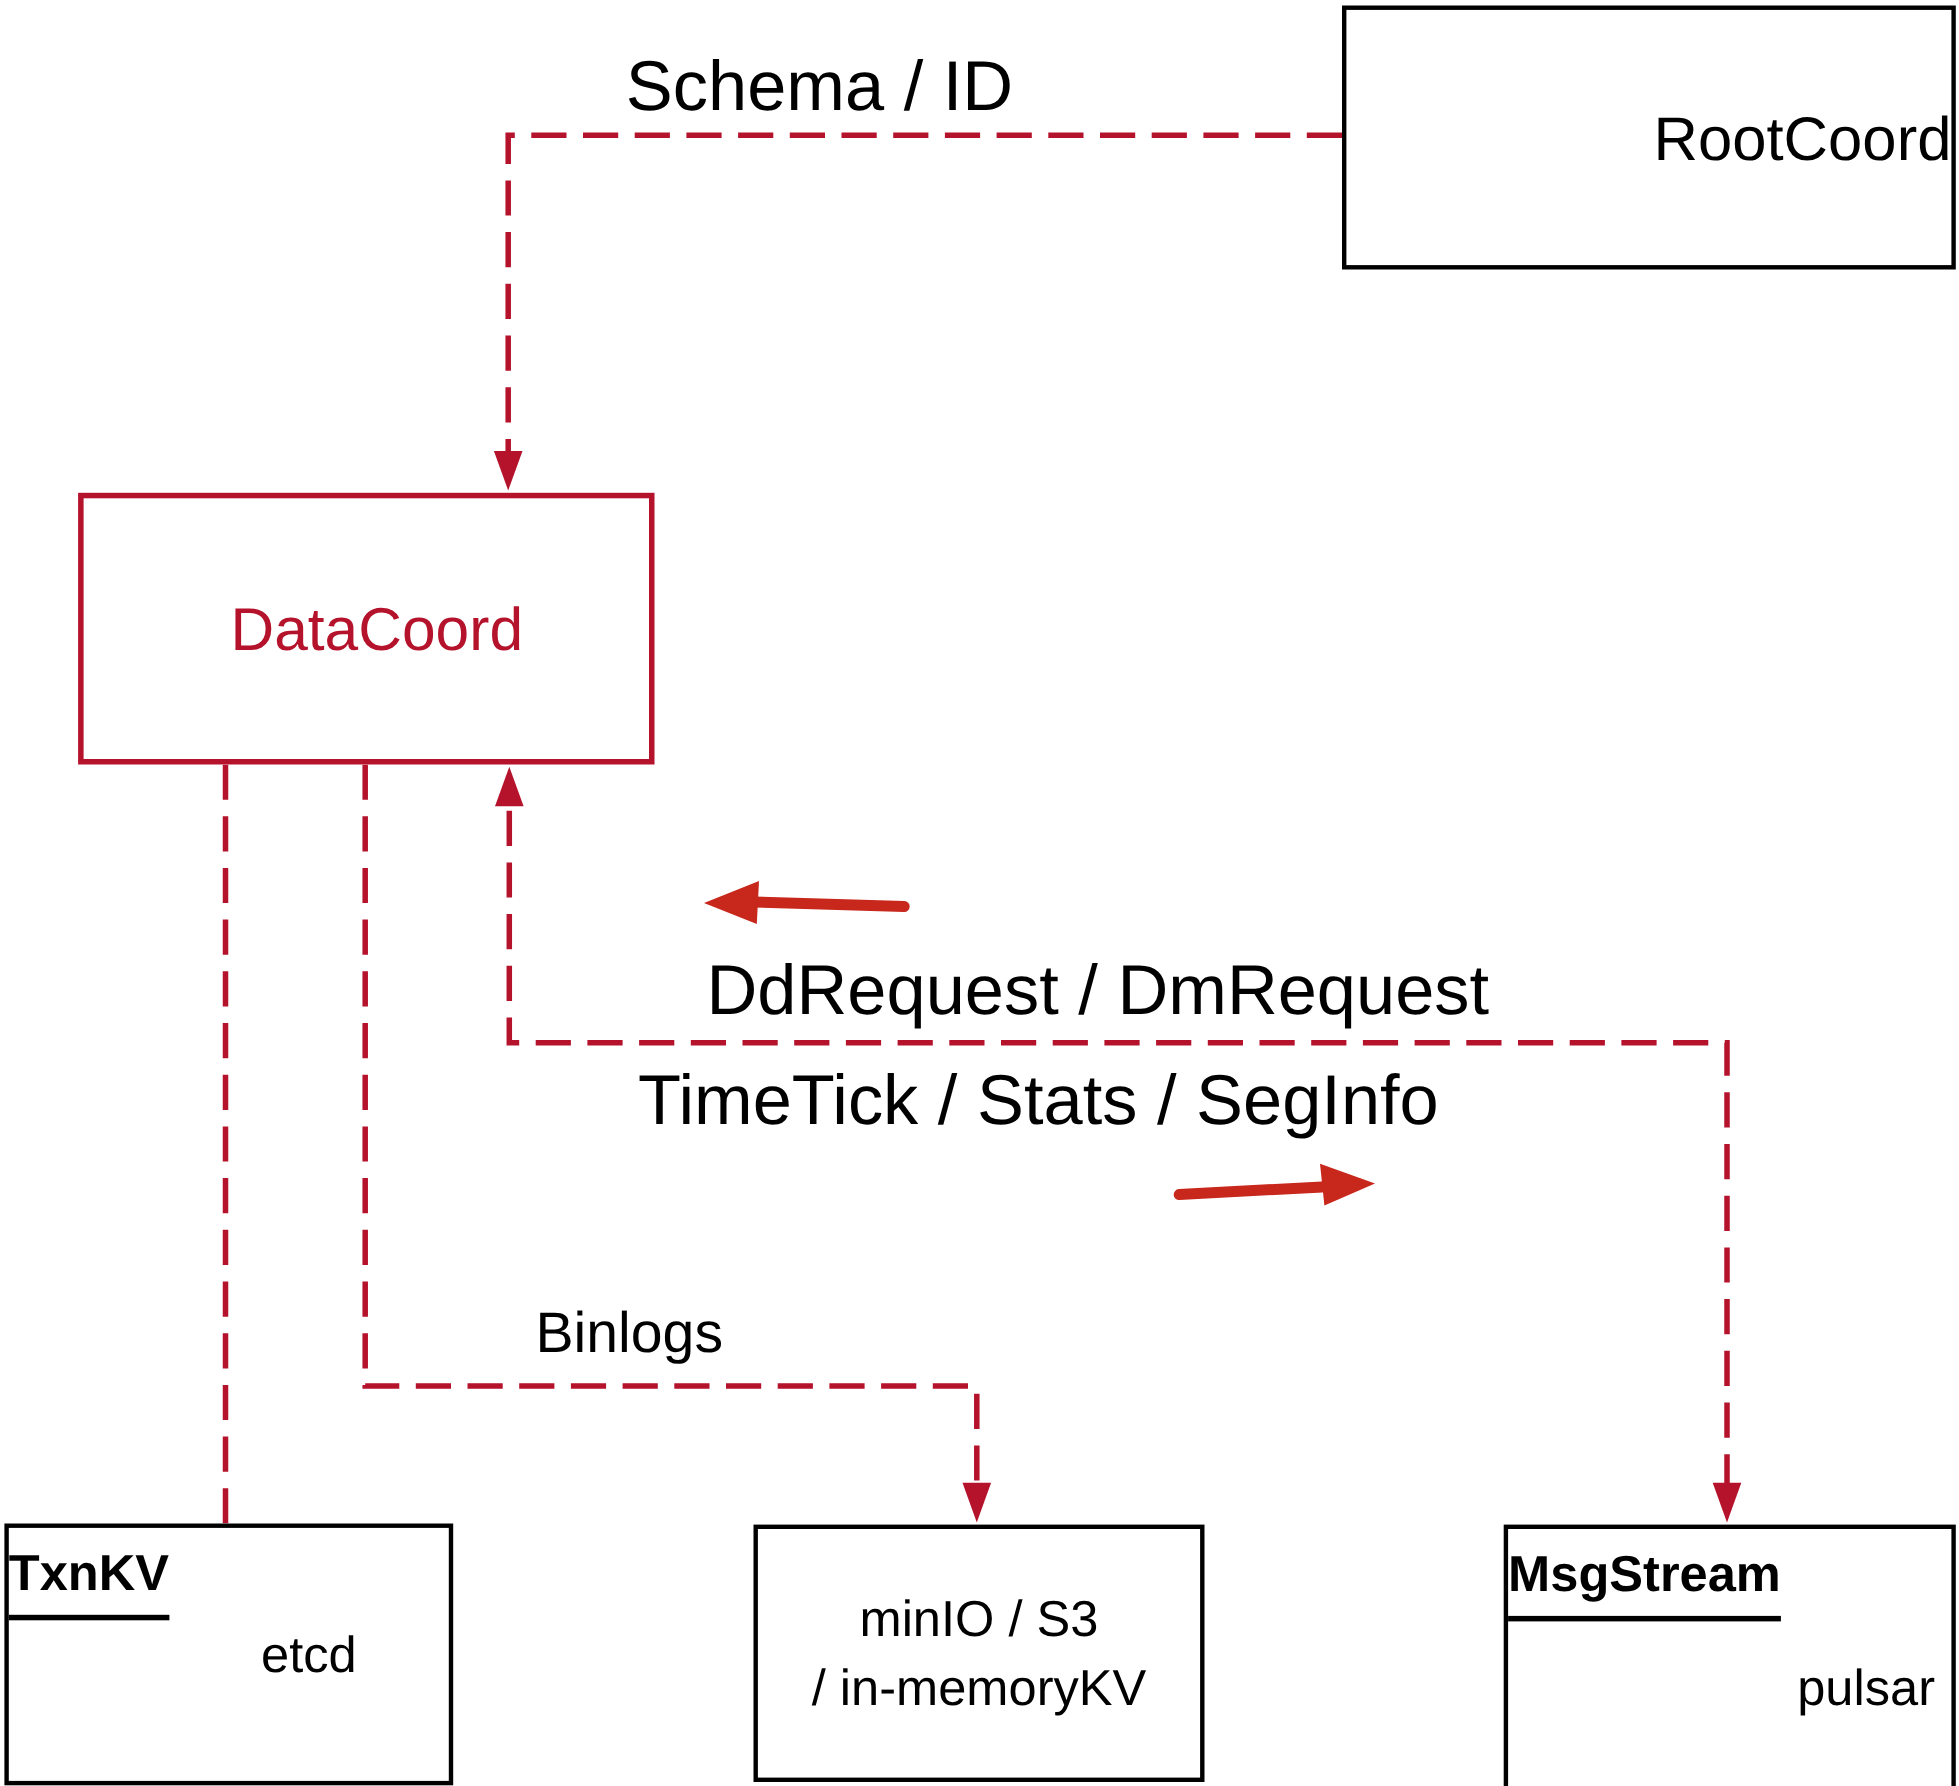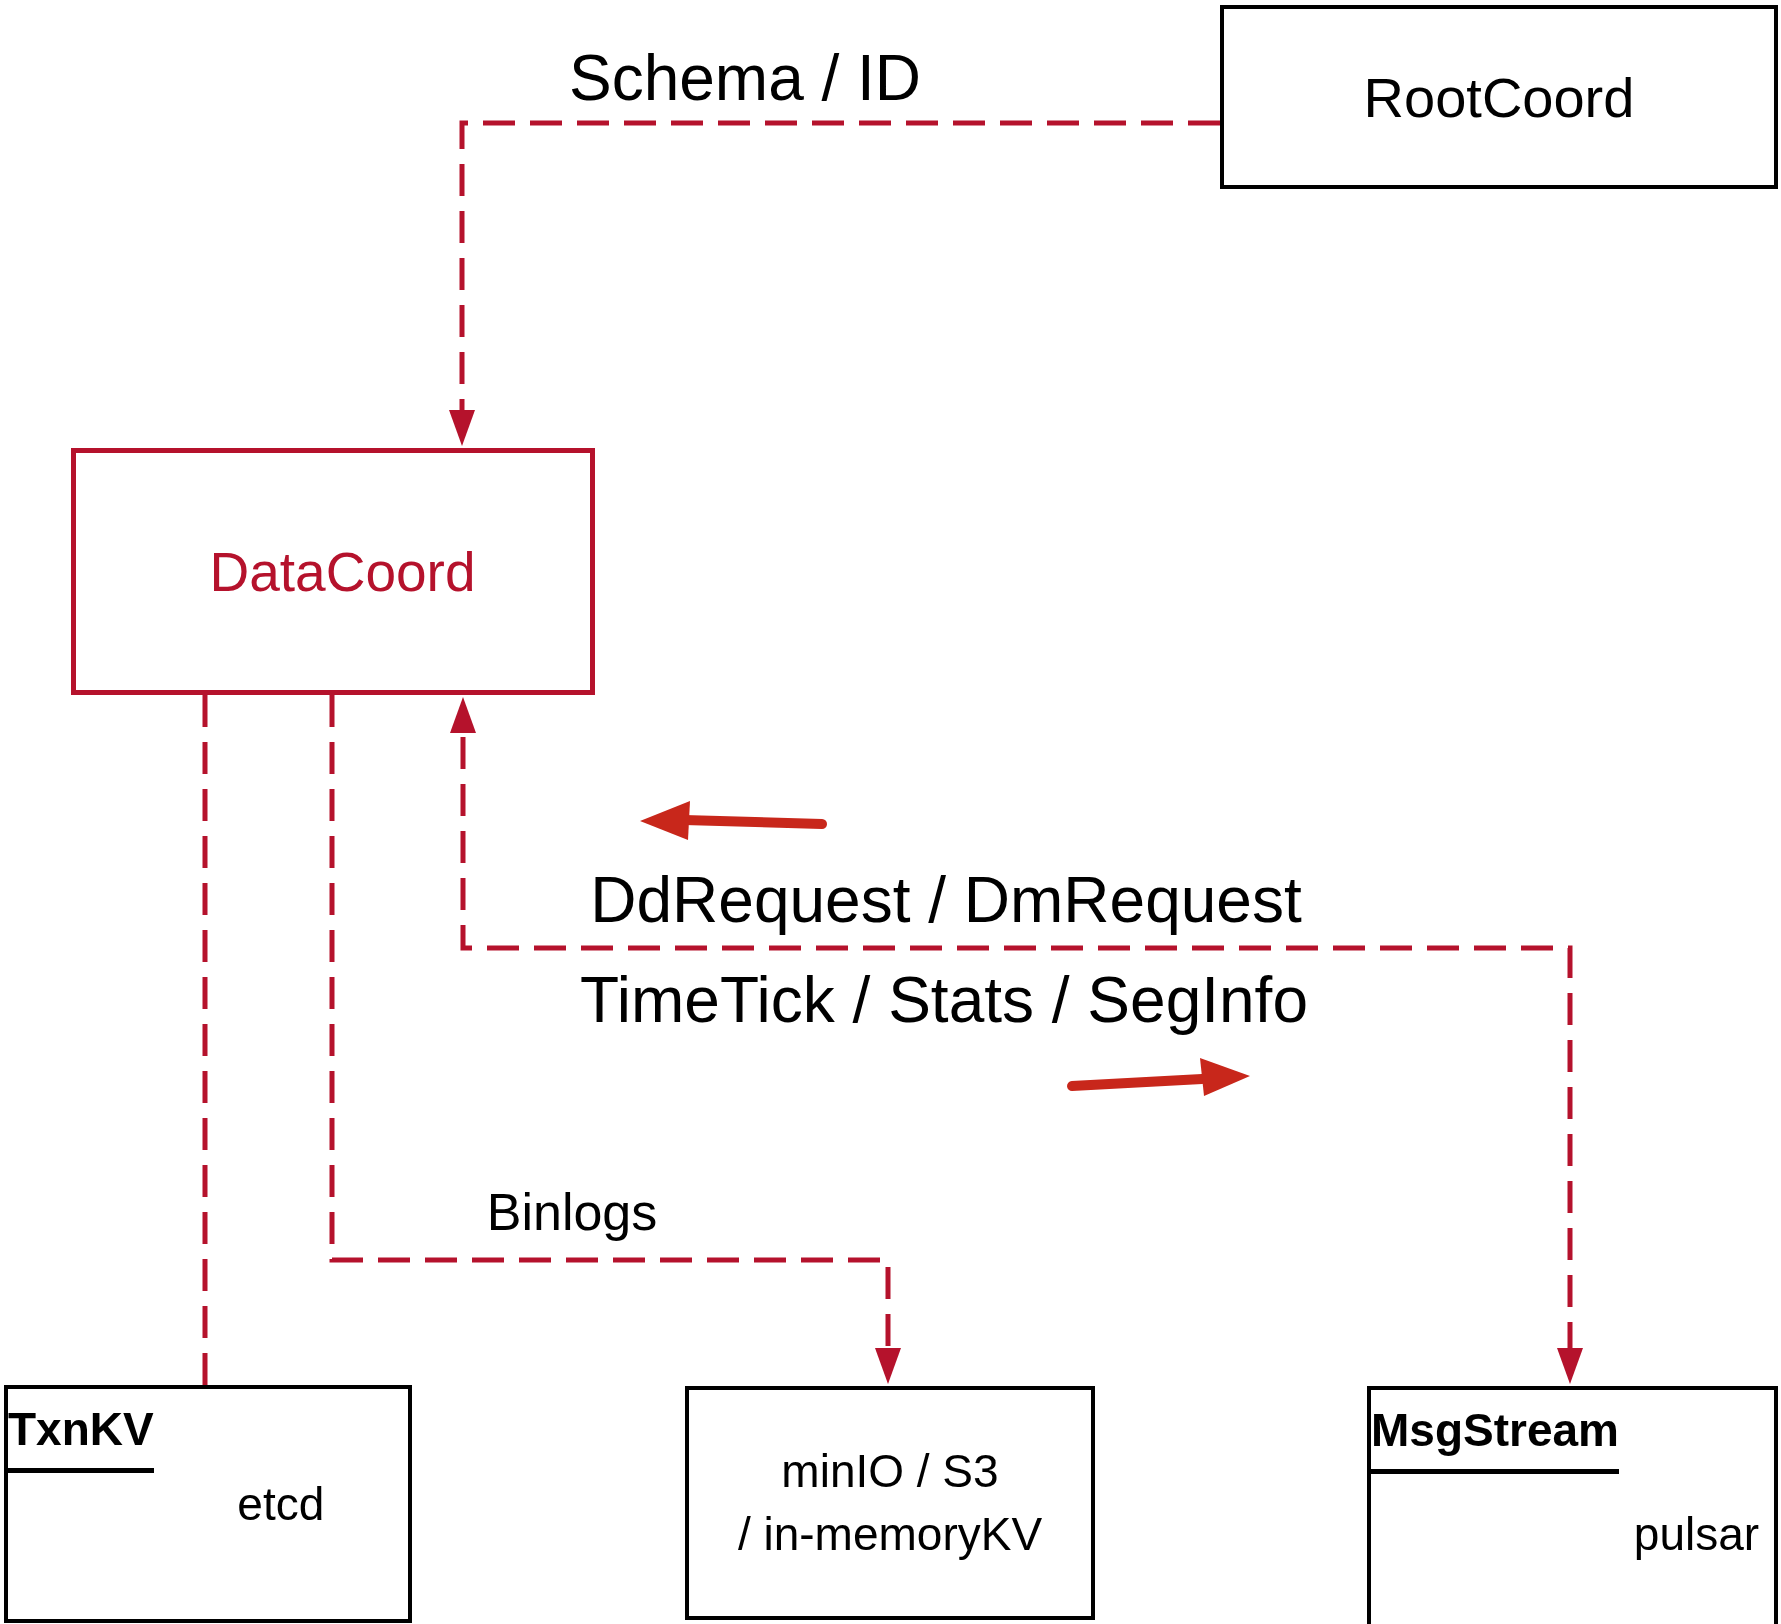--- a/index.html
+++ b/index.html
@@ -22,23 +22,24 @@
   .dashhead{fill:var(--crimson);stroke:none;}
   .solid-shaft{stroke:var(--vermilion);stroke-width:10;stroke-linecap:round;fill:none;}
   .solid-head{fill:var(--vermilion);stroke:none;}
 
   .node{
     position:absolute;background:var(--paper);
     display:flex;align-items:center;justify-content:center;
     box-sizing:border-box;
   }
   .node.rootcoord{
-    left:1220px;top:5px;width:558px;height:184px;
+    left:1220px;top:5px;width:558px;height:240px;
     border:4px solid var(--ink);
     font-size:56px;
+    justify-content:flex-end;
   }
   .node.datacoord{
     left:71px;top:448px;width:524px;height:247px;
     border:5px solid var(--crimson);
     color:var(--crimson);
     font-size:55px;
     padding-left:19px;
   }
 
   .table{
@@ -61,21 +62,21 @@
   .table.txnkv{left:4px;top:1385px;width:408px;height:238px;}
   .table.kv{left:685px;top:1386px;width:410px;height:234px;}
   .table.msgstream{left:1367px;top:1386px;width:411px;height:296px;}
 
   .edge-label{
     position:absolute;white-space:nowrap;
     transform:translate(-50%,-50%);
     font-size:64px;color:var(--ink);
   }
   .edge-label.schema{left:745px;top:78px;}
-  .edge-label.ddrequest{left:946px;top:900px;}
+  .edge-label.ddrequest{left:998px;top:900px;}
   .edge-label.timetick{left:944px;top:1000px;}
   .edge-label.binlogs{left:572px;top:1212px;font-size:52px;}
 </style>
 </head>
 <body>
 
 <div class="canvas">
 
   <svg class="connectors" width="1781" height="1624" viewBox="0 0 1781 1624" xmlns="http://www.w3.org/2000/svg">
 

